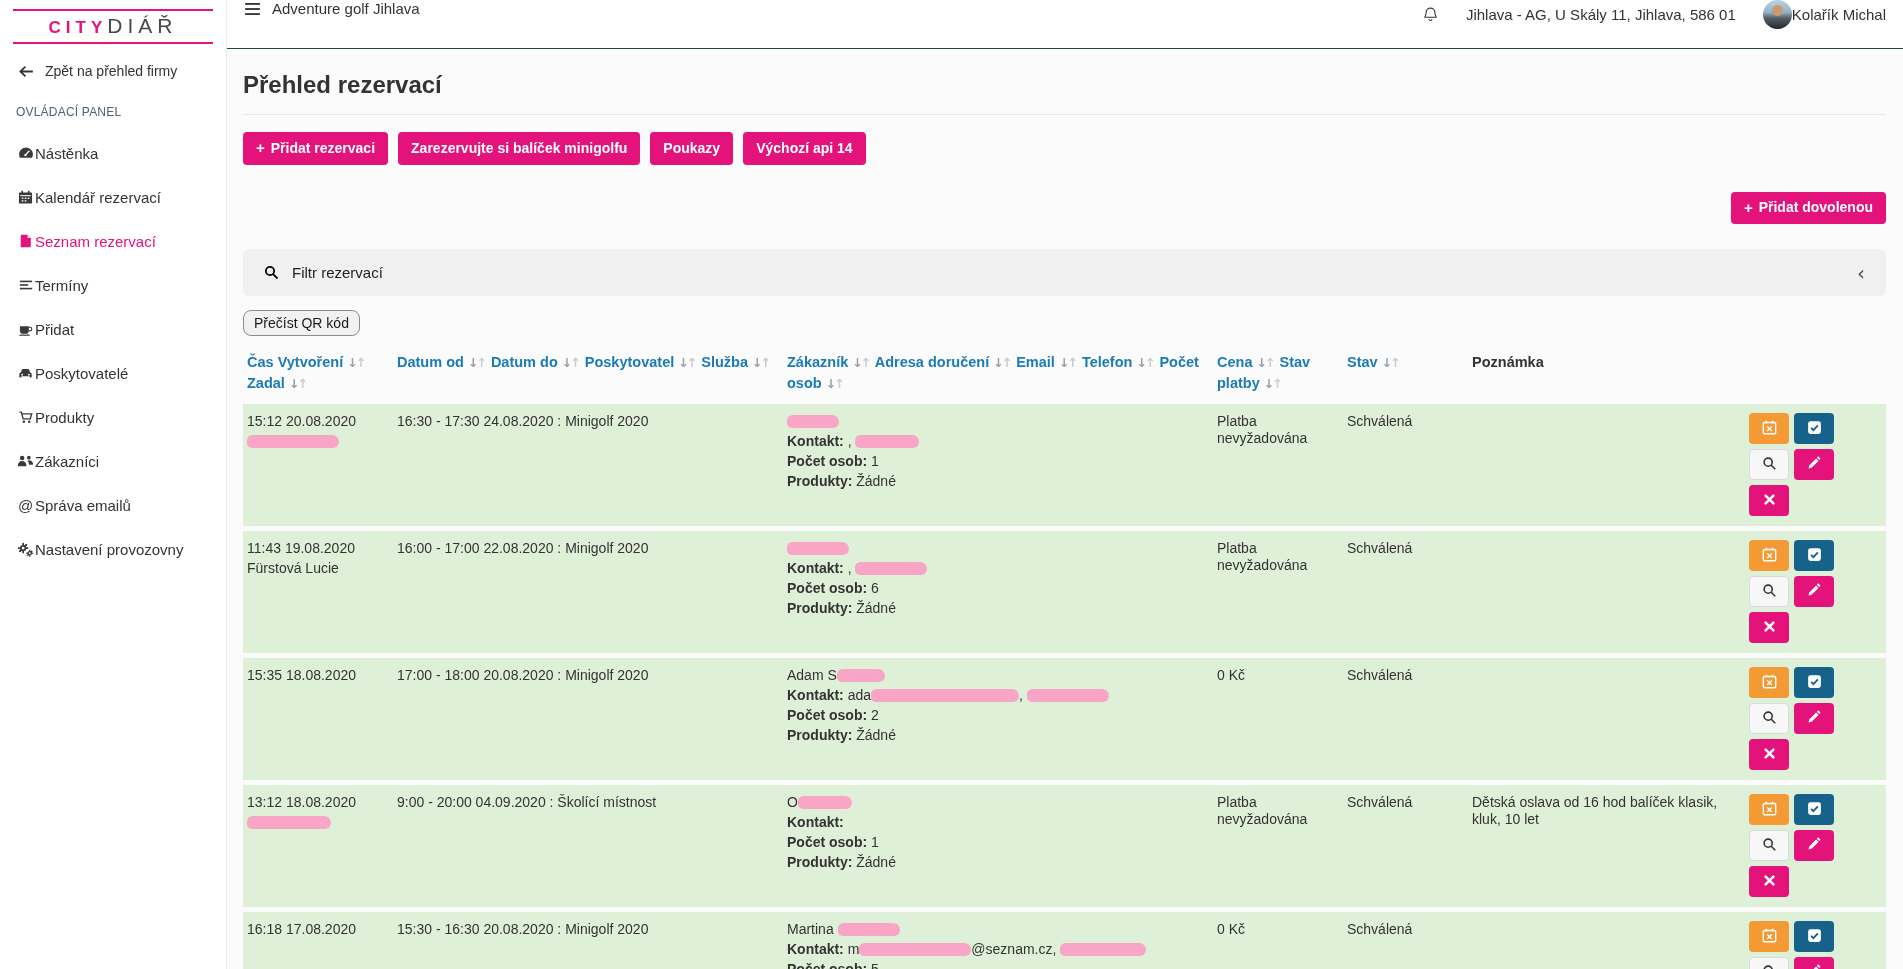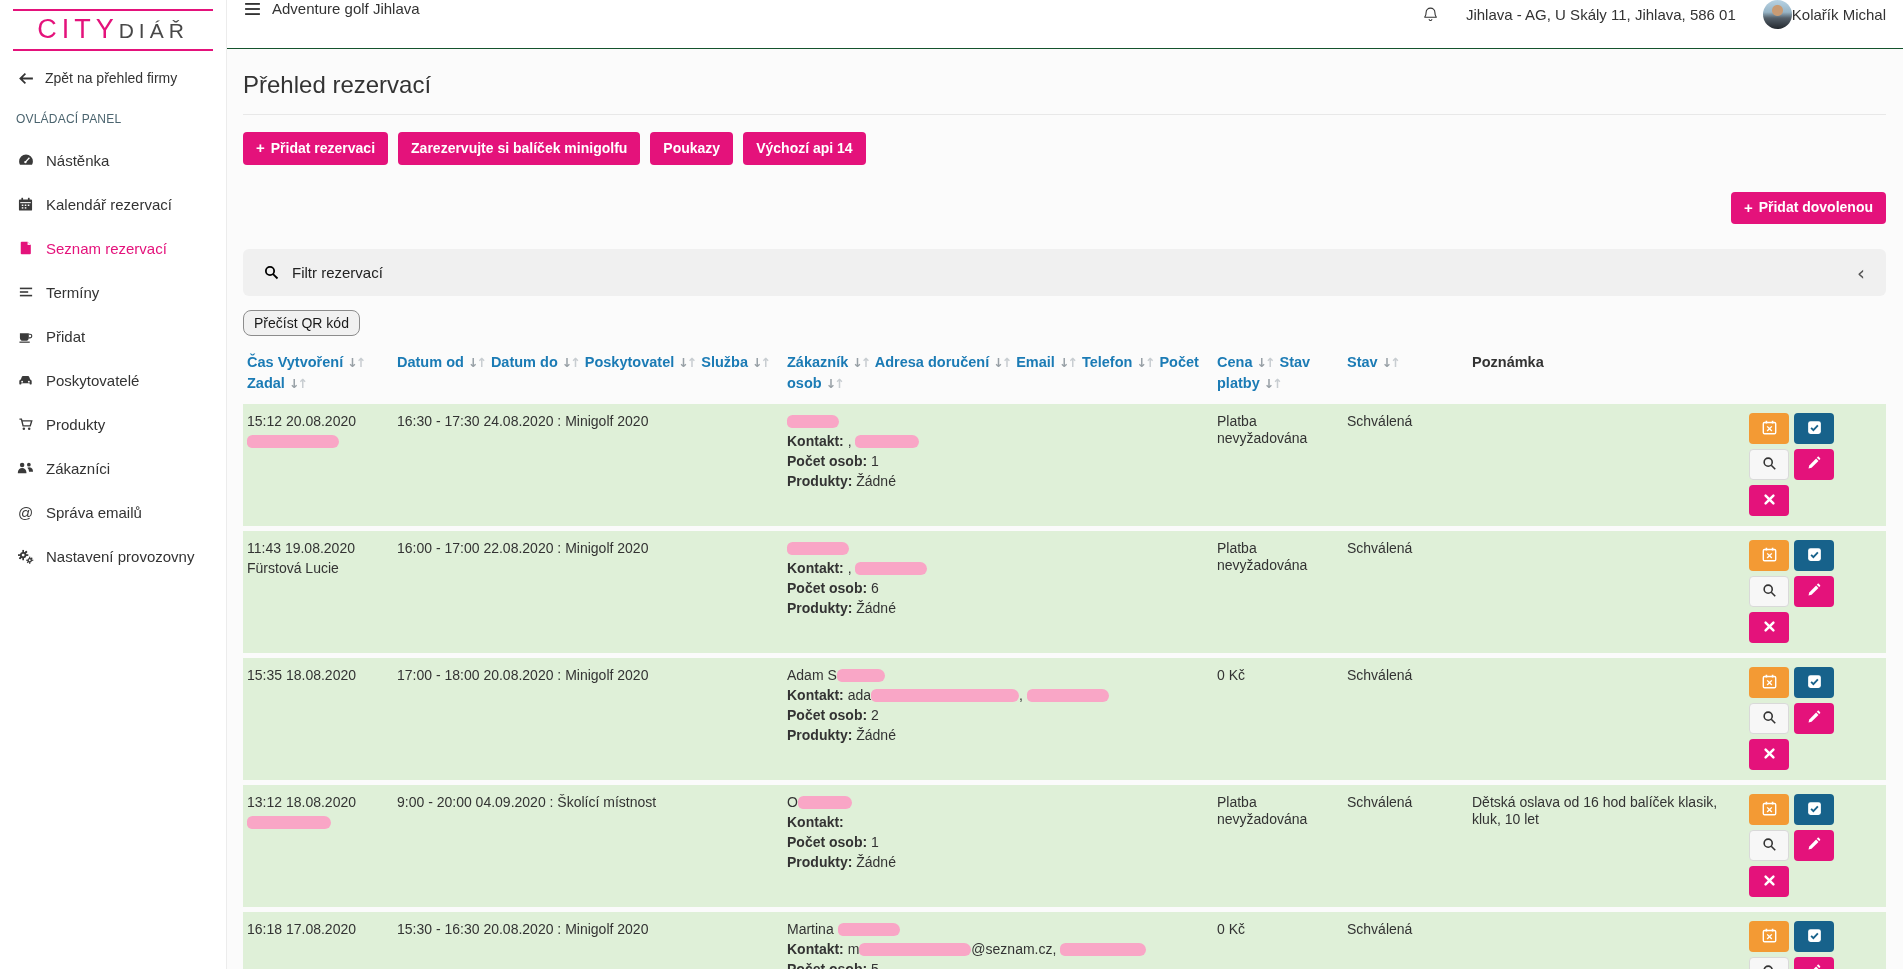--- a/index.html
+++ b/index.html
@@ -14,48 +14,48 @@
   *{box-sizing:border-box;margin:0;padding:0}
   html,body{width:1903px;height:969px;overflow:hidden;background:#fbfbfb;
     font-family:"Liberation Sans","DejaVu Sans",sans-serif;color:#333}
   .app{display:flex;height:100%}
 
   
   .sidebar{flex:0 0 227px;width:227px;background:#fff;border-right:1px solid #ececec}
   .logo{padding:9px 13px 0;cursor:pointer}
   .logo-inner{display:block;border-top:2px solid var(--pink);border-bottom:2px solid var(--pink);
     padding:3px 0 4px;text-align:center;white-space:nowrap}
-  .logo-city{color:var(--pink);font-weight:normal;letter-spacing:5px;font-size:27px}
+  .logo-city{color:var(--pink);font-weight:bold;letter-spacing:5px;font-size:17px}
   .logo-diar{color:#484848;font-weight:normal;letter-spacing:5px;font-size:21px}
   .back-link{display:flex;align-items:center;gap:10px;padding:19px 16px 0;font-size:14px;color:#333;
     text-decoration:none;cursor:pointer}
   .side-section{padding:26px 16px 0;font-size:12px;color:#4b646f;letter-spacing:.2px}
   .side-nav{padding:12px 0 0}
-  .nav-item{display:flex;align-items:center;gap:11px;padding:0 16px;height:44px;font-size:15px;
+  .nav-item{display:flex;align-items:center;padding:0 16px;height:44px;font-size:15px;
     color:#333;cursor:pointer;text-decoration:none}
   .nav-icon{width:19px;display:inline-flex;justify-content:center;align-items:center;color:#3a3a3a;font-size:15px}
   .nav-item.active,.nav-item.active .nav-icon{color:var(--pink)}
 
   
   .main{flex:1;display:flex;flex-direction:column;min-width:0}
   .topbar{height:49px;background:#fff;border-bottom:1px solid #14532d;display:flex;align-items:flex-start;
     justify-content:space-between;padding:0 17px 0 18px;flex:0 0 49px}
   .topbar-left{display:flex;align-items:center;gap:12px;font-size:15px}
   .hamburger{display:inline-flex;cursor:pointer}
   .topbar-right{display:flex;align-items:center;gap:27px;font-size:15px}
   .bell{display:inline-flex;cursor:pointer}
   .userbox{display:flex;align-items:center;cursor:pointer}
   .avatar{width:29px;height:29px;border-radius:50%;display:inline-block;
     background:
       radial-gradient(circle at 50% 36%, #c89b74 0 5px, rgba(0,0,0,0) 6px),
       linear-gradient(180deg,#b7d3e4 0%,#97b4c6 42%,#55606a 62%,#23282e 100%)}
 
   
   .content{flex:1;padding:12px 17px 0 16px;background:#fbfbfb;overflow:hidden}
-  .page-title{font-size:24px;font-weight:normal;color:#333;margin:10px 0 15px}
+  .page-title{font-size:24px;font-weight:bold;color:#333;margin:10px 0 15px}
   .title-rule{border-bottom:1px solid #e8e8e8}
   .toolbar{display:flex;gap:10px;margin-top:17px}
   .btn-pink{background:var(--pink);color:#fff;border:none;border-radius:4px;cursor:pointer;
     font-family:inherit;font-size:14px;font-weight:bold;padding:8px 13px;
     display:inline-flex;align-items:center;gap:6px;line-height:1.1}
   .plus{font-weight:bold;font-size:15px}
   .vacation-row{display:flex;justify-content:flex-end;margin-top:27px}
 
   .filterbar{margin-top:25px;height:47px;background:#f0f0f0;border-radius:6px;display:flex;
     align-items:center;padding:0 21px;gap:13px;cursor:pointer}

